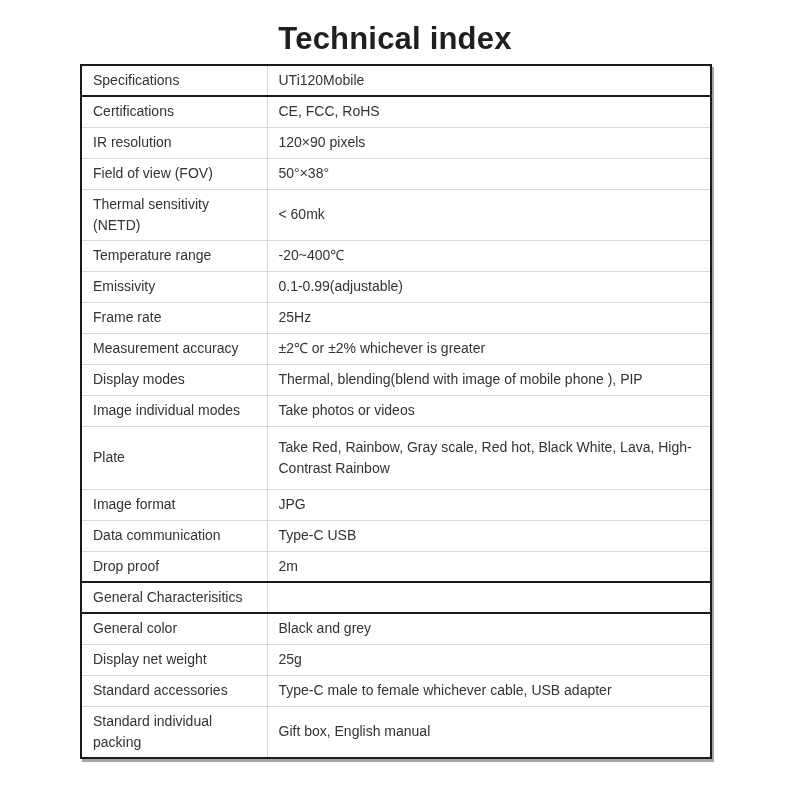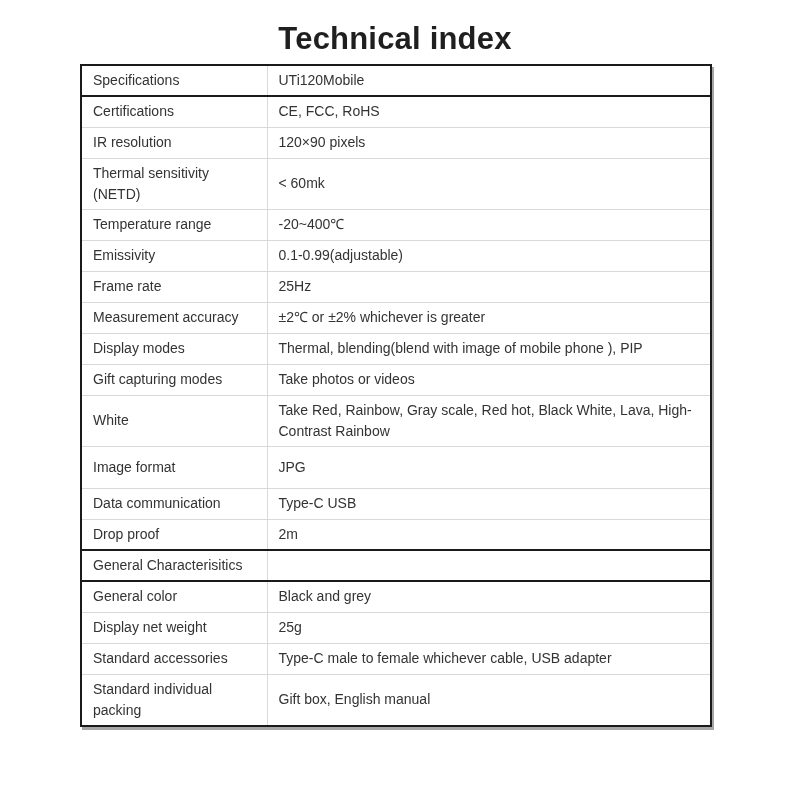--- a/index.html
+++ b/index.html
@@ -77,20 +77,24 @@
         </tr>
         <tr>
           <td>Certifications</td>
           <td>CE, FCC, RoHS</td>
         </tr>
         <tr>
           <td>IR resolution</td>
           <td>120×90 pixels</td>
         </tr>
         <tr>
+          <td>Field of view (FOV)</td>
+          <td>50°×38°</td>
+        </tr>
+        <tr>
           <td>Thermal sensitivity (NETD)</td>
           <td>&lt; 60mk</td>
         </tr>
         <tr>
           <td>Temperature range</td>
           <td>-20~400℃</td>
         </tr>
         <tr>
           <td>Emissivity</td>
           <td>0.1-0.99(adjustable)</td>
@@ -101,25 +105,25 @@
         </tr>
         <tr>
           <td>Measurement accuracy</td>
           <td>±2℃ or ±2% whichever is greater</td>
         </tr>
         <tr>
           <td>Display modes</td>
           <td>Thermal, blending(blend with image of mobile phone ), PIP</td>
         </tr>
         <tr>
-          <td>Gift capturing modes</td>
+          <td>Image individual modes</td>
           <td>Take photos or videos</td>
         </tr>
         <tr>
-          <td>White</td>
+          <td>Plate</td>
           <td>Take Red, Rainbow, Gray scale, Red hot, Black White, Lava, High-Contrast Rainbow</td>
         </tr>
         <tr>
           <td>Image format</td>
           <td>JPG</td>
         </tr>
         <tr>
           <td>Data communication</td>
           <td>Type-C USB</td>
         </tr>

